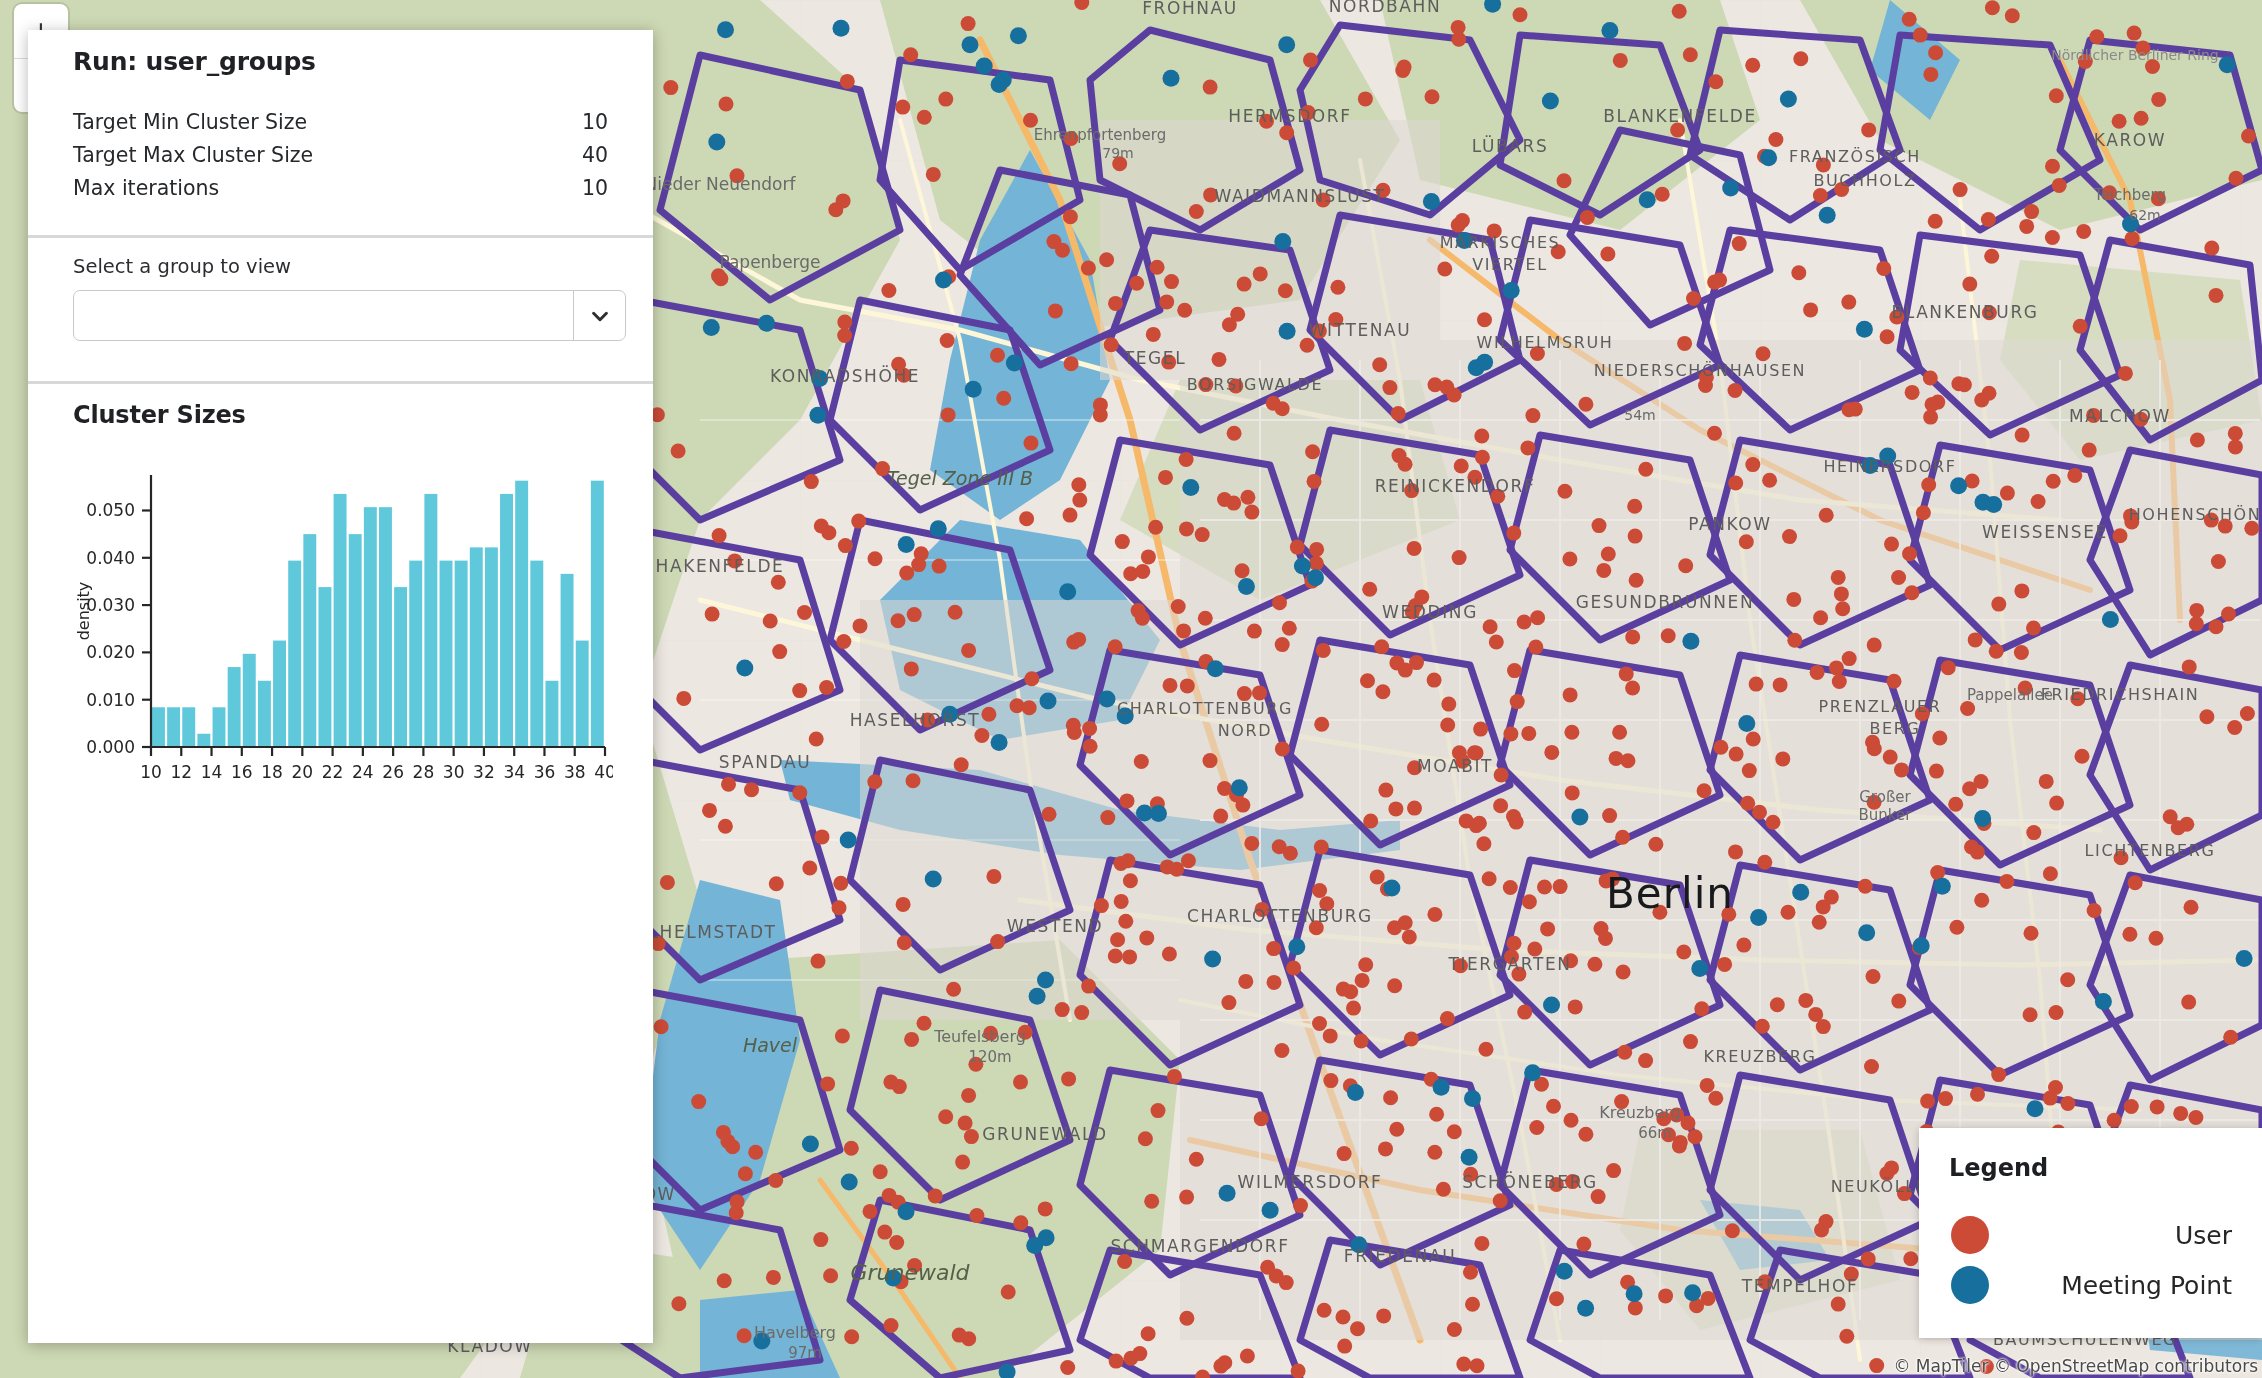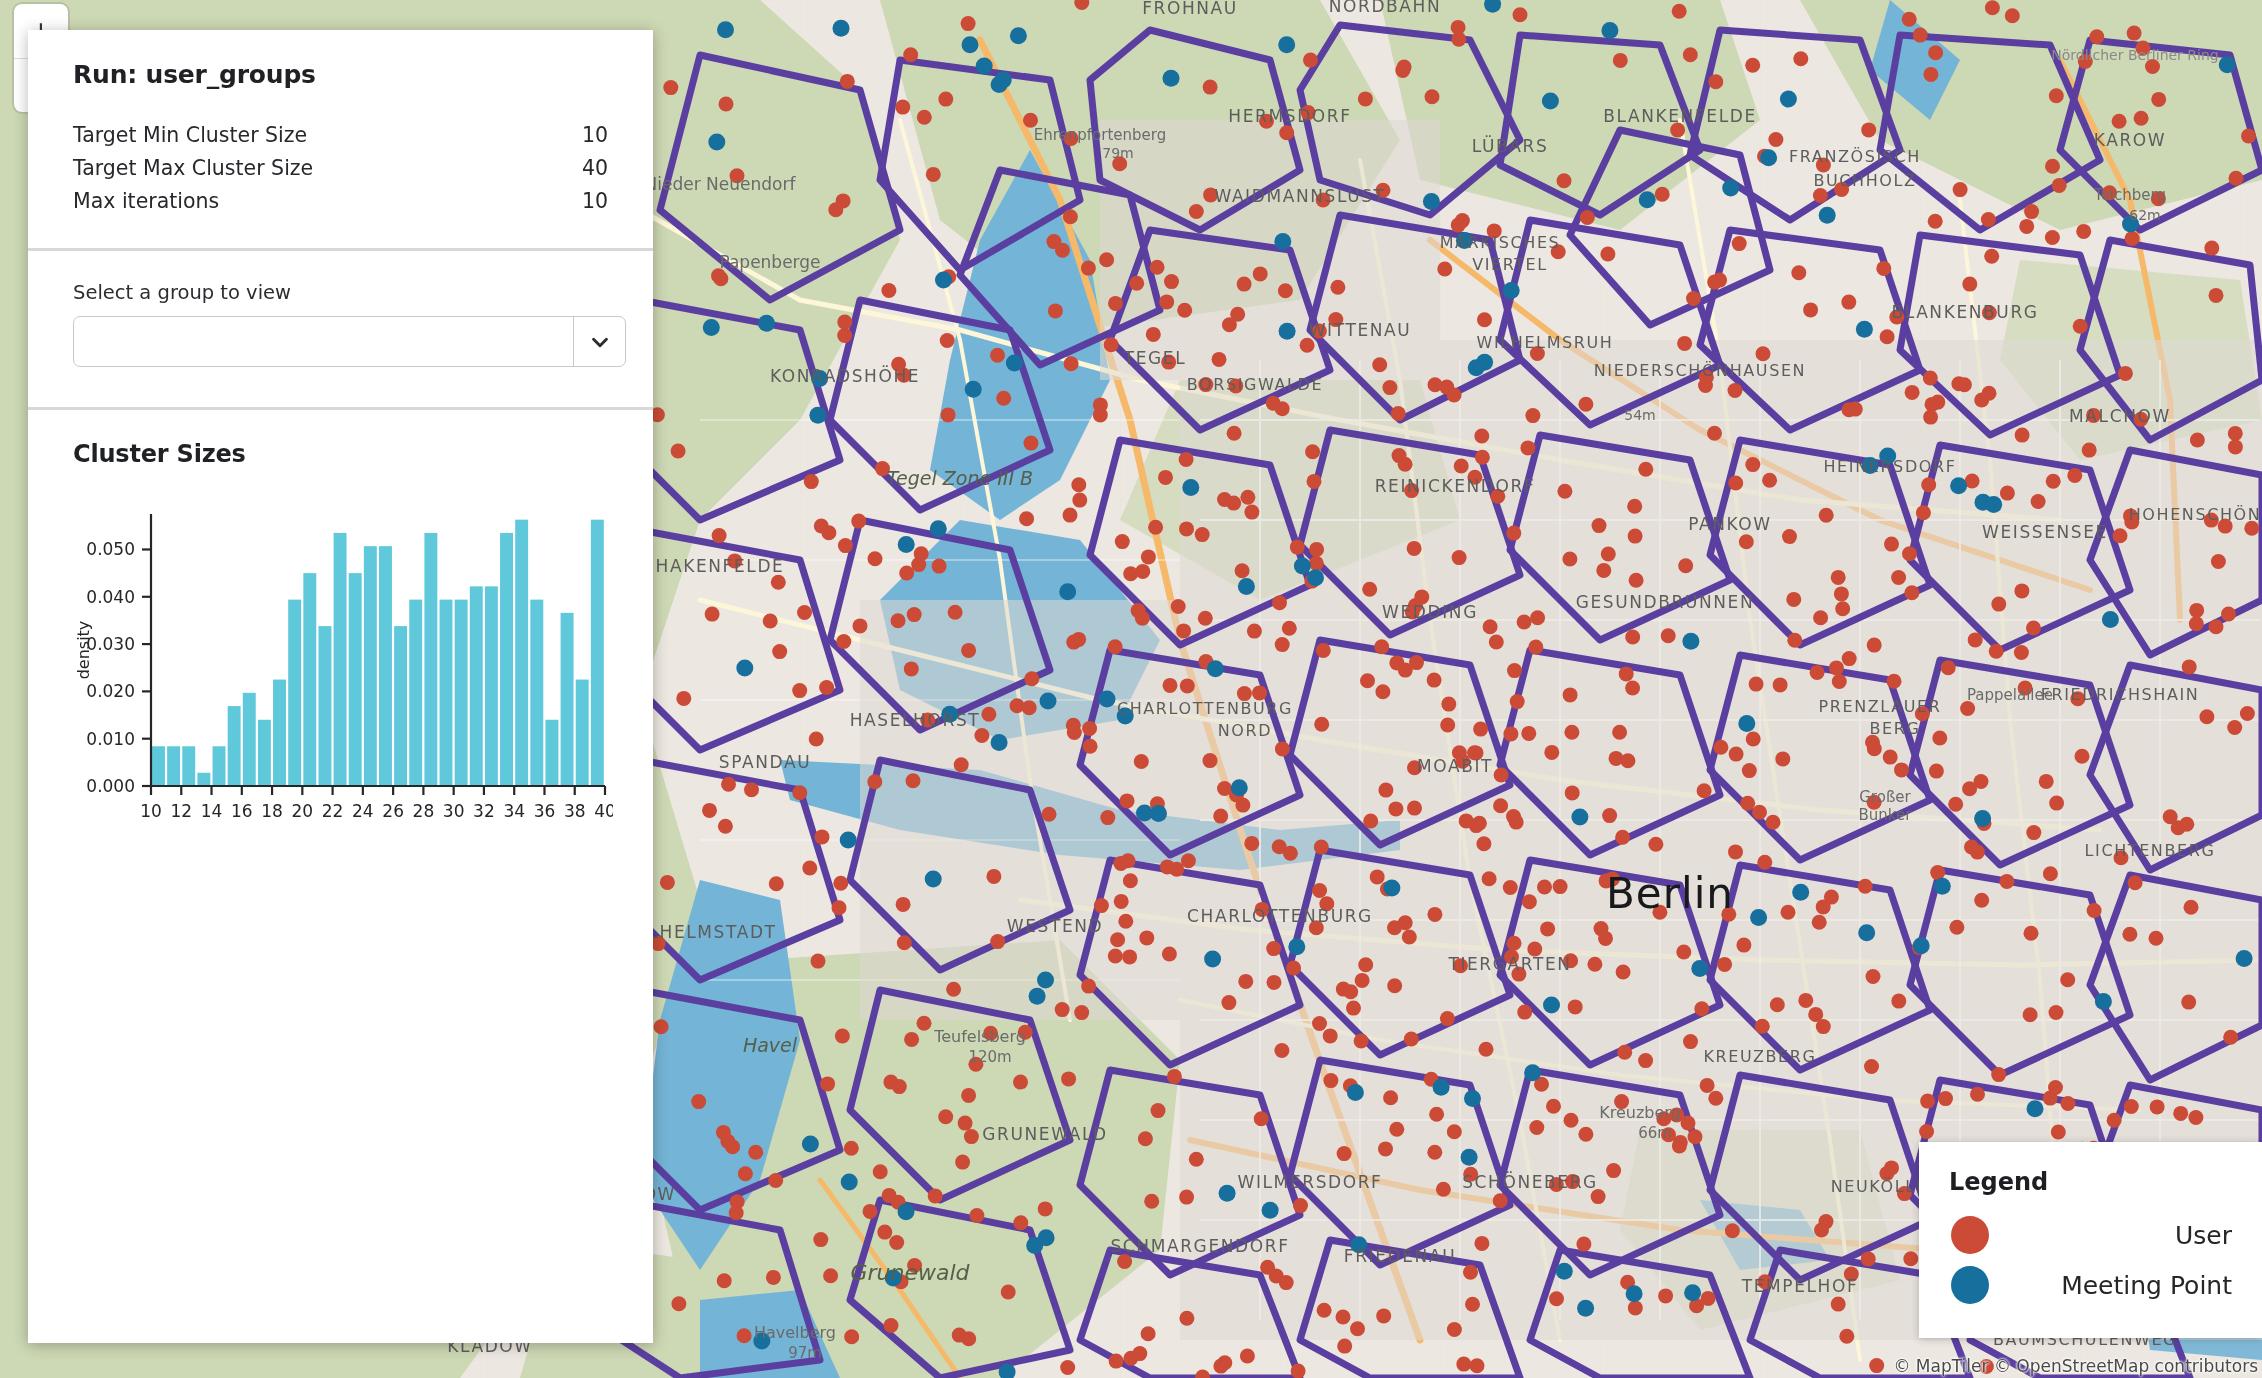--- a/index.html
+++ b/index.html
@@ -34,21 +34,21 @@
   #panel {
     position: absolute; left: 28px; top: 30px;
     width: 625px; height: 1313px;
     background: #ffffff;
     box-shadow: 0 2px 14px rgba(0,0,0,.28);
     z-index: 20;
     padding: 0 45px;
     font-family: "DejaVu Sans", sans-serif;
     overflow: hidden;
   }
-  .panel-sec { padding-top: 30px; }
+  .panel-sec { padding-top: 17px; }
   .panel-title {
     font-size: 25px; font-weight: bold; color: #1f2124;
     letter-spacing: -.2px; margin-bottom: 30px;
   }
   .kv-list { margin-bottom: 30px; text-align: center; }
   .kv-row {
     display: flex; justify-content: space-between; align-items: baseline;
     font-size: 20.5px; color: #26282b; line-height: 33px;
   }
   .kv-key { white-space: nowrap; }
@@ -84,21 +84,21 @@
   
   #legend {
     position: absolute; right: 0px; bottom: 40px;
     width: 343px; background: #fff;
     padding: 26px 30px 28px 30px;
     box-shadow: 0 1px 8px rgba(0,0,0,.22);
     font-family: "DejaVu Sans", sans-serif;
     z-index: 20;
   }
   #legend .legend-title {
-    font-size: 24px; font-weight: bold; color: #1d1f22; margin-bottom: 14px;
+    font-size: 24px; font-weight: bold; color: #1d1f22; margin-bottom: 28px;
   }
   .legend-row {
     display: flex; align-items: center; justify-content: space-between;
     height: 50px;
   }
   .legend-sym { width: 42px; display: flex; align-items: center; justify-content: center; }
   .sw-dot { width: 38px; height: 38px; border-radius: 50%; }
   .sw-line { width: 38px; height: 8px; border-radius: 2px; }
   .legend-label { font-size: 25px; color: #262626; }
 

